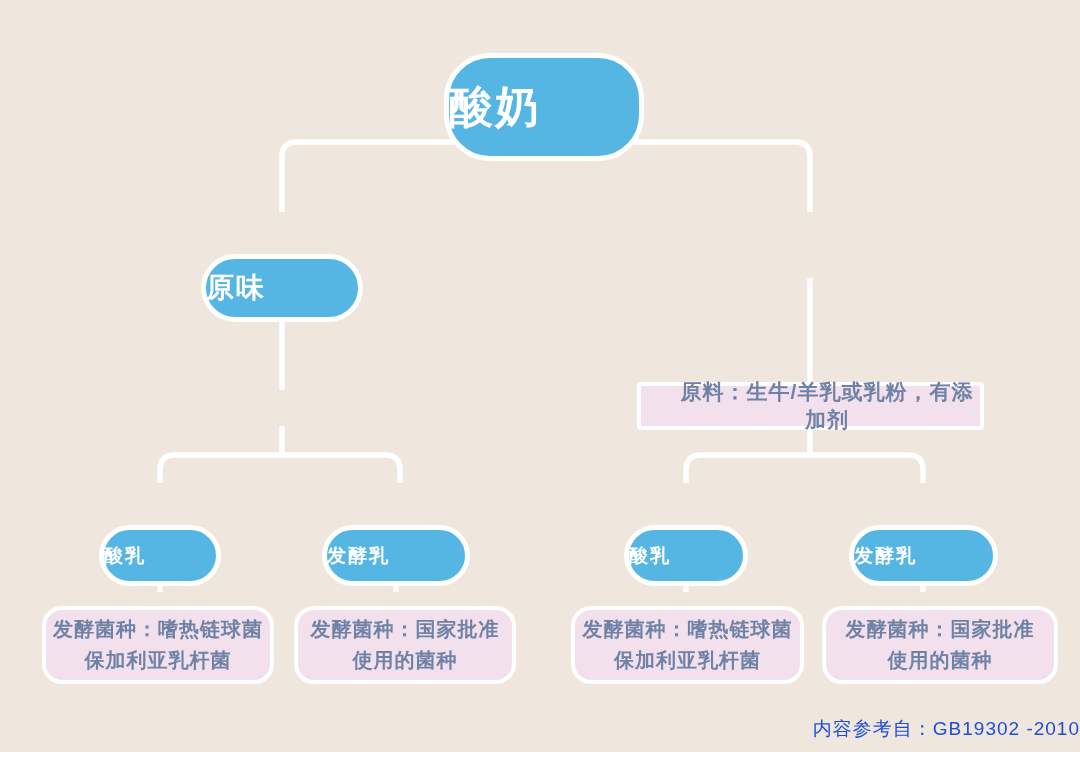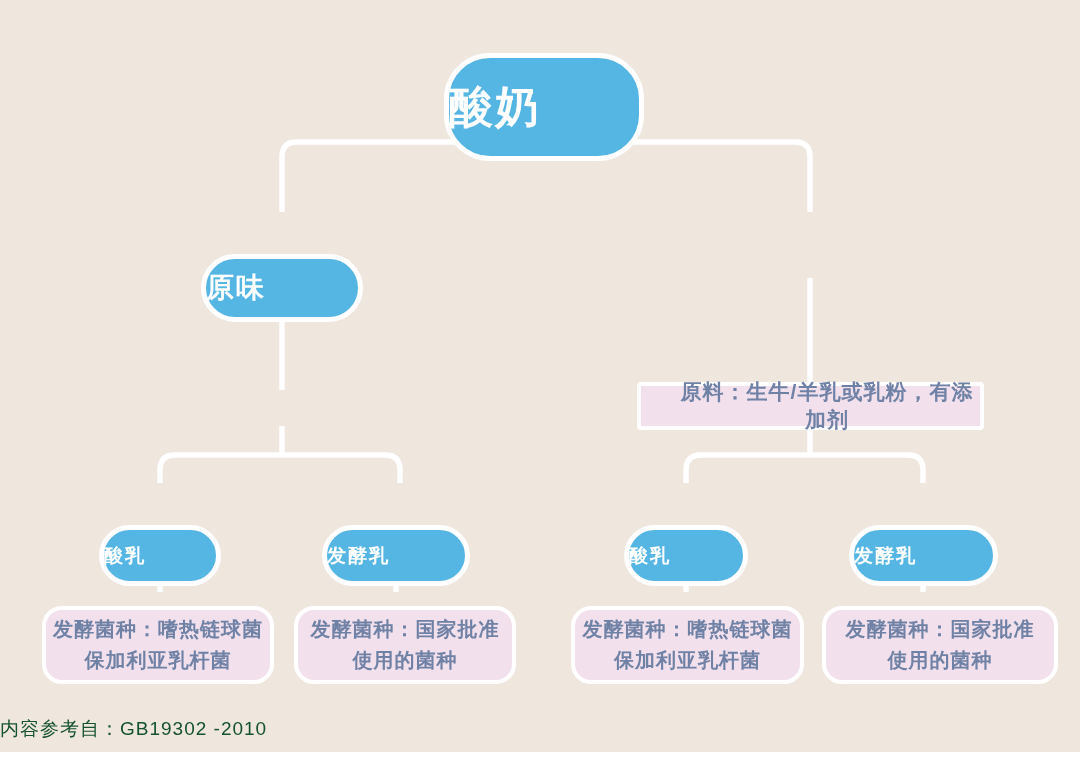--- a/index.html
+++ b/index.html
@@ -88,23 +88,23 @@
     margin-top: 19px;
   }
   #cul-1 { left: 42px;  width: 232px; }
   #cul-2 { left: 294px; width: 222px; }
   #cul-3 { left: 571px; width: 233px; }
   #cul-4 { left: 822px; width: 236px; }
   .footer {
     position: absolute;
     left: 0; top: 716px;
     width: 1080px;
-    text-align: left;
+    text-align: right;
     font-size: 19px;
-    color: #14532d;
+    color: #1d4ed8;
     letter-spacing: 1px;
     z-index: 2;
   }
   .bottom-strip {
     position: absolute;
     left: 0; bottom: 0;
     width: 1080px; height: 5px;
     background: #FFFFFF;
     z-index: 3;
   }

